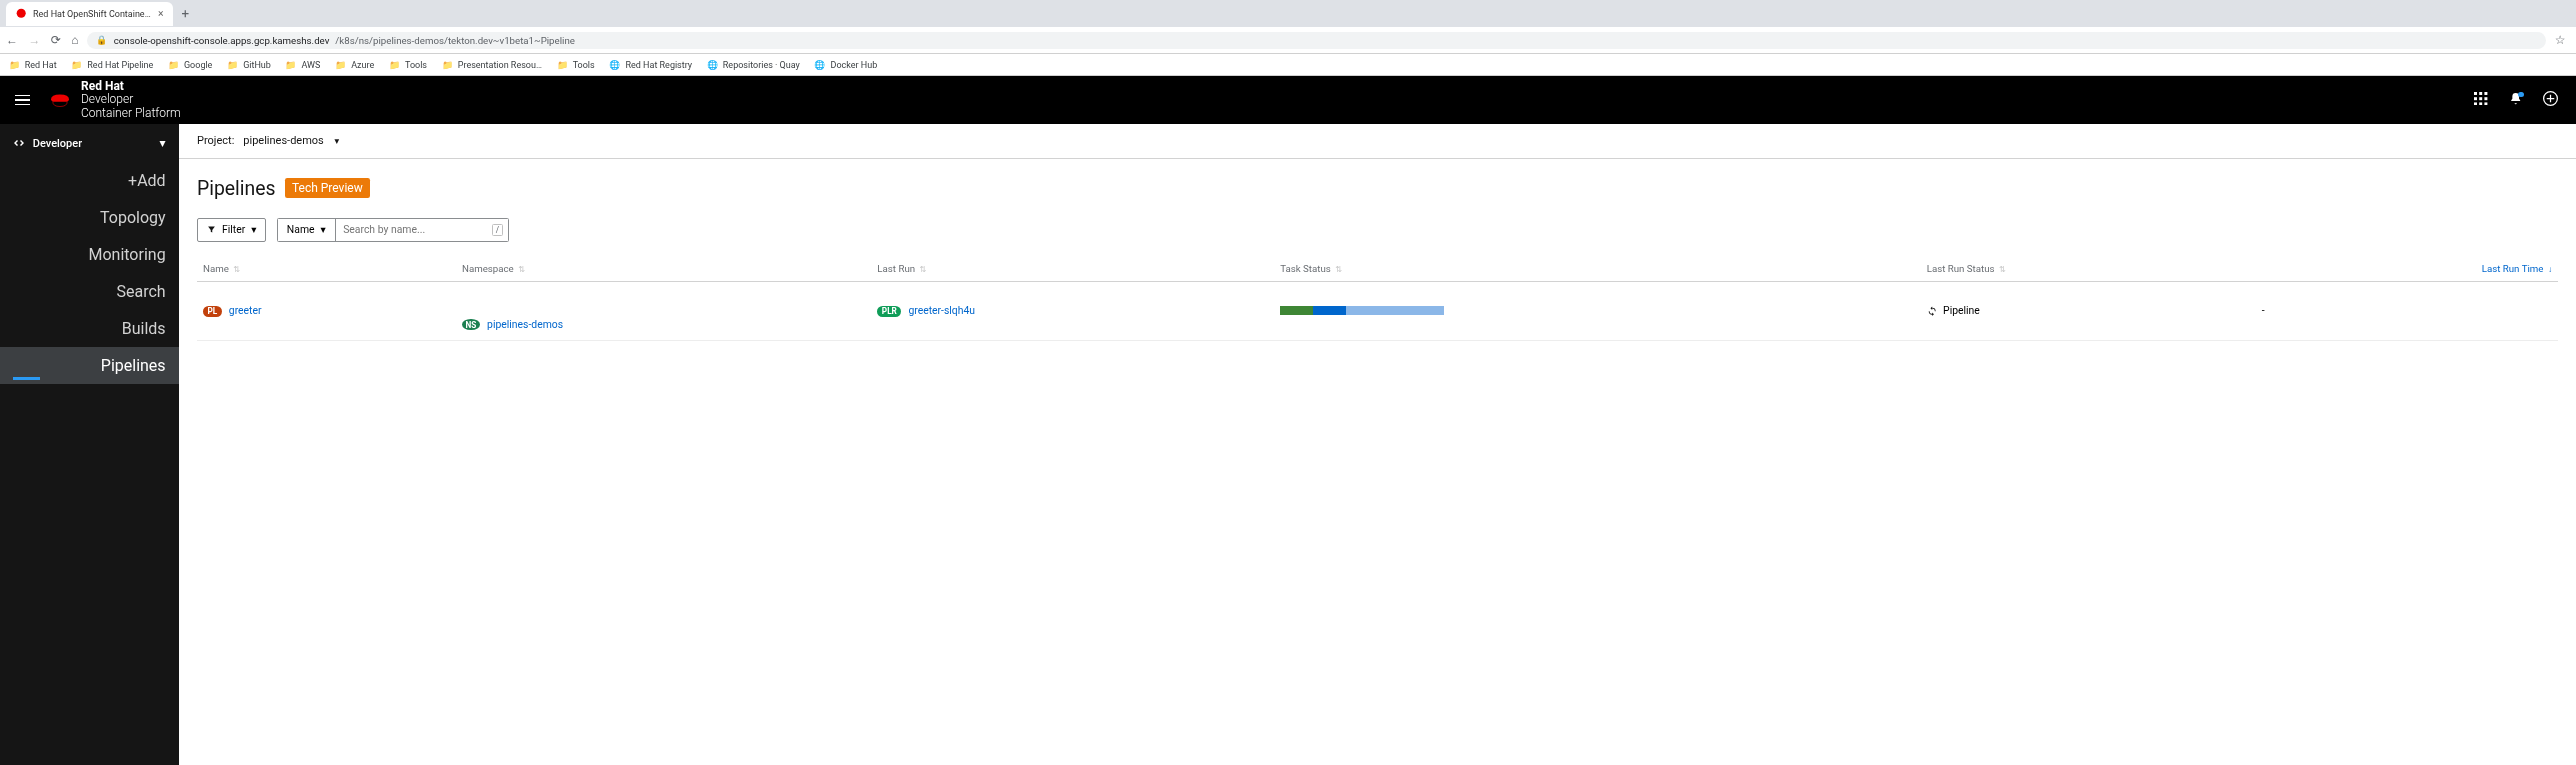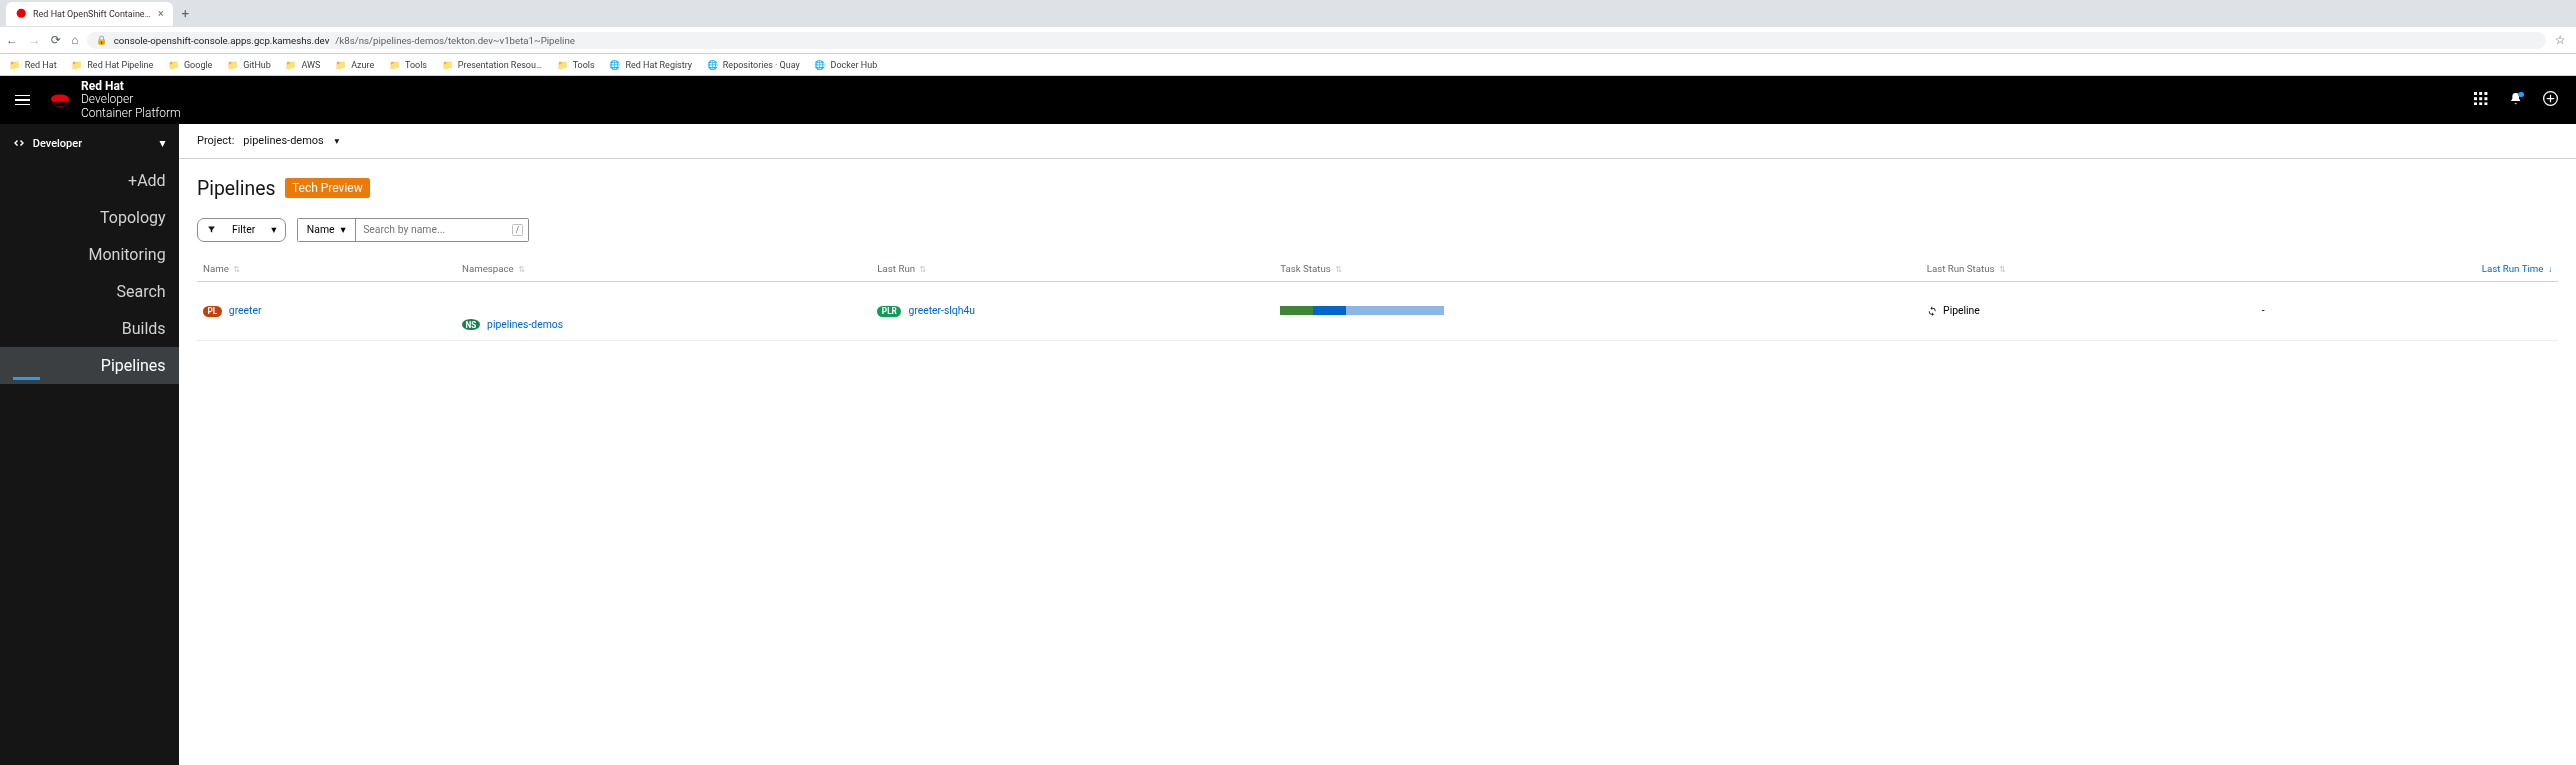--- a/index.html
+++ b/index.html
@@ -54,21 +54,21 @@
     .content { flex:1; background:#fff; }
     .project-bar { border-bottom:0.7px solid #d2d2d2; padding:10.4px 18px; display:flex; align-items:center; gap:9px; font-size:11px; color:#151515;}
     .project-bar .caret { color:#151515; font-size:8.2px; }
 
     .page-body { padding:18px; }
     .page-heading { display:flex; align-items:center; gap:9px; }
     .page-title { font-size:19.4px; font-weight:400; color:#151515;}
     .tech-preview { background:#ec7a08; color:#fff; font-size:12px; padding:3px 7.4px; border-radius:2.2px; }
 
     .toolbar { display:flex; gap:10.4px; margin-top:18px; align-items:center;}
-    .filter-btn { display:flex; align-items:center; gap:16px; padding:4.5px 9px; border:0.7px solid #8a8d90; background:#fff; font-size:10.4px; cursor:pointer; border-radius:7px;}
+    .filter-btn { display:flex; align-items:center; gap:6px; padding:4.5px 9px; border:0.7px solid #8a8d90; background:#fff; font-size:10.4px; cursor:pointer; border-radius:2px;}
     .name-filter { display:flex; align-items:center; border:0.7px solid #8a8d90; border-radius:1.5px; overflow:hidden;}
     .name-filter .type-select { display:flex; align-items:center; gap:6px; padding:4.5px 9px; font-size:10.4px; cursor:pointer; border-right:0.7px solid #8a8d90;}
     .name-filter input { border:none; outline:none; padding:4.5px 7.4px; font-size:10.4px; width:156px;}
     .name-filter .slash { border:0.7px solid #c0c0c0; border-radius:1.5px; padding:0 3px; margin-right:4.5px; font-size:8.2px; color:#6a6e73;}
 
     .pl-table { width:100%; margin-top:13.4px; border-collapse:collapse;}
     .pl-table th { text-align:left; font-weight:400; color:#6a6e73; font-size:9.7px; padding:7.4px 6px; border-bottom:0.7px solid #d2d2d2;}
     .pl-table th .sort-ind { color:#c7c7c7; font-size:8.2px; margin-left:4.5px;}
     .pl-table th.sorted { color:#06c; }
     .pl-table th.sorted .sort-ind { color:#06c;}

